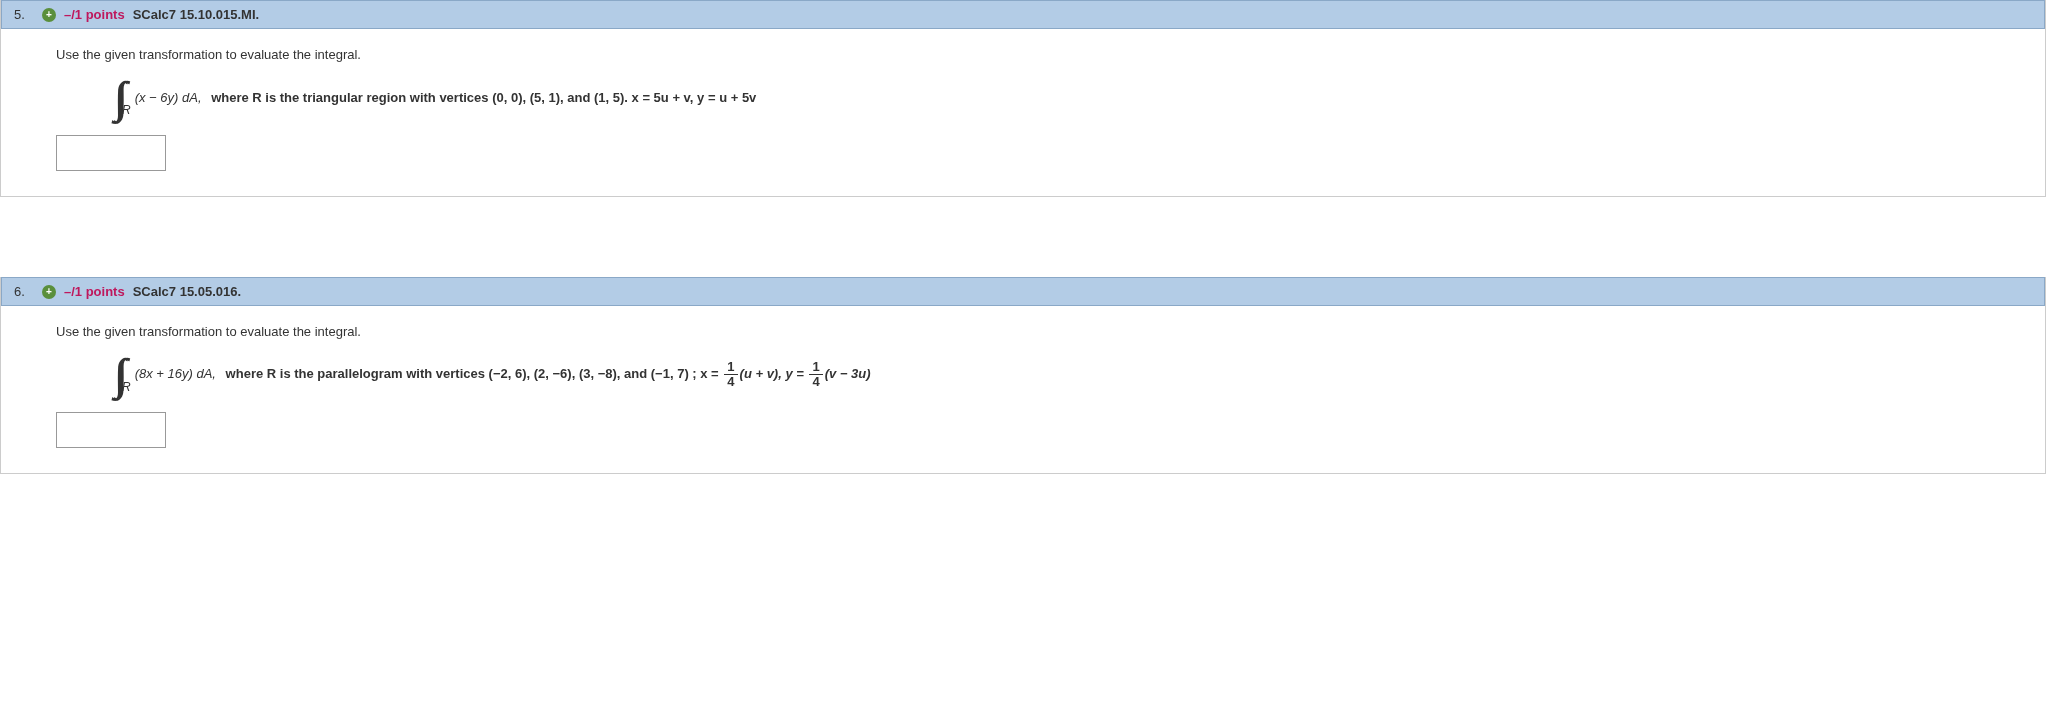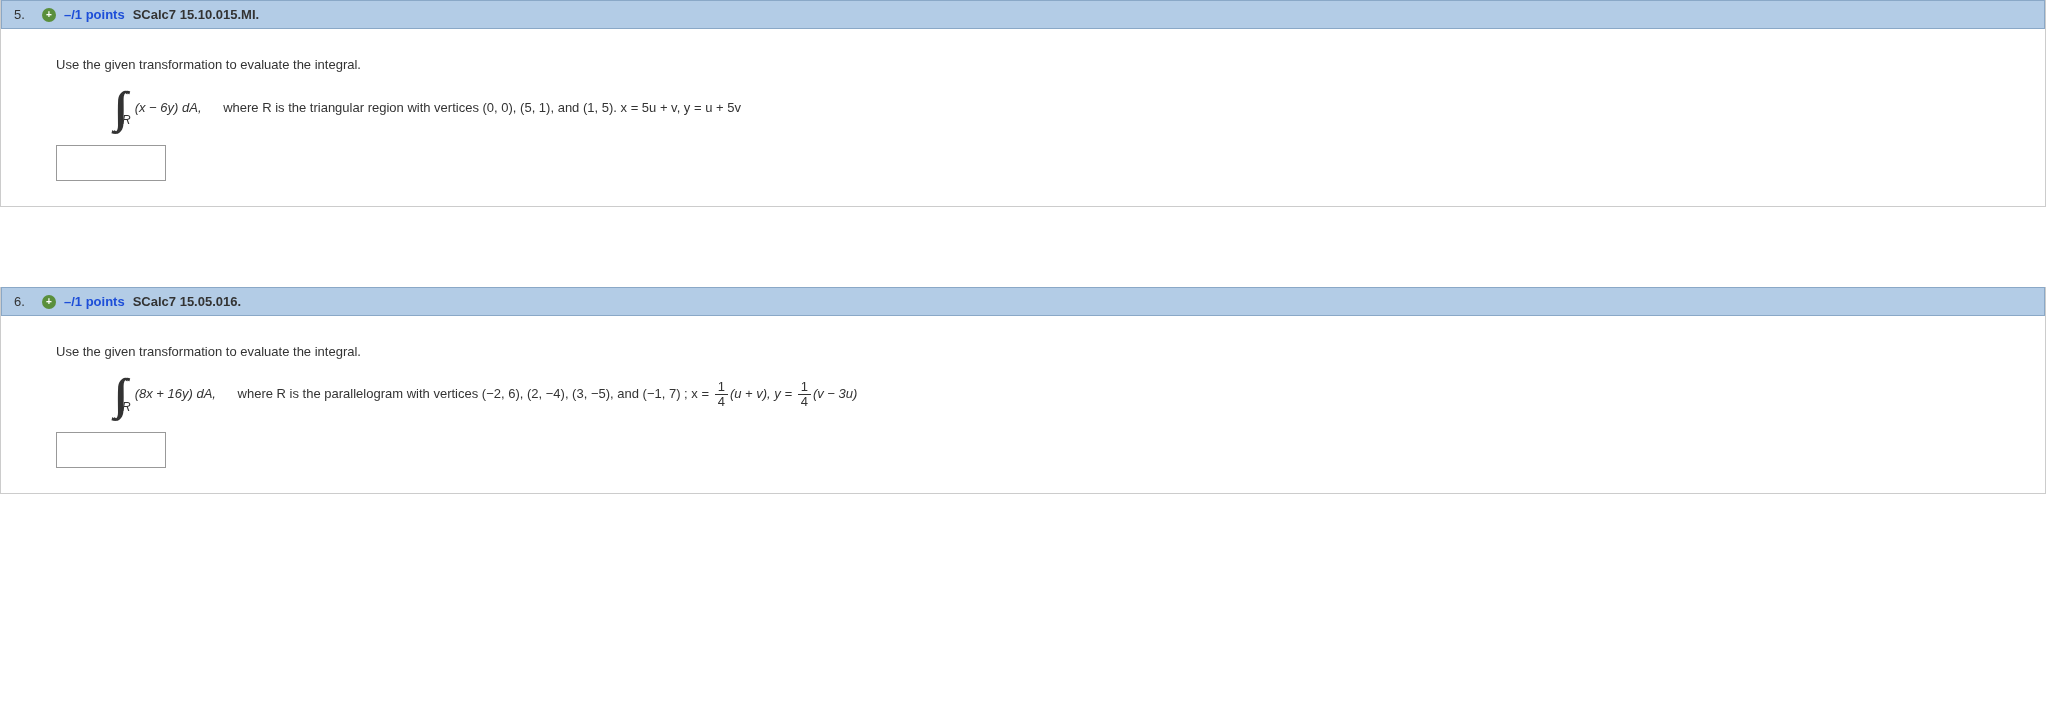--- a/index.html
+++ b/index.html
@@ -36,29 +36,29 @@
     width: 14px;
     height: 14px;
     border-radius: 50%;
     background: #5a8f3c;
     color: #fff;
     font-size: 10px;
     font-weight: bold;
     line-height: 1;
   }
   .points {
-    color: #1d4ed8;
+    color: #be185d;
     font-weight: bold;
   }
   .book-ref {
     color: #333;
     font-weight: bold;
   }
   .q-body {
-    padding: 28px 10px 25px 55px;
+    padding: 18px 10px 25px 55px;
     background: #fff;
   }
   .prompt {
     margin-bottom: 18px;
     font-family: Verdana, Geneva, sans-serif;
   }
   .math-line {
     display: flex;
     align-items: center;
     gap: 10px;
@@ -86,21 +86,22 @@
     left: 6px;
     bottom: -2px;
     font-family: Verdana, sans-serif;
   }
   .integrand {
     font-style: italic;
     margin-top: 8px;
   }
   .where {
     font-style: normal;
-    margin-left: 18px;
+    margin-left: 6px;
+    font-weight: bold;
   }
   .answer-box {
     border: 1px solid #999;
     width: 100px;
     height: 30px;
     margin-left: 0;
     background: #fff;
     padding: 2px 4px;
     font-family: Verdana, sans-serif;
     font-size: 13px;
@@ -163,19 +164,19 @@
   <div class="q-body">
     <div class="prompt">Use the given transformation to evaluate the integral.</div>
     <div class="math-line">
       <span class="integral-block">
         <span class="integral-sym">∫∫</span>
         <span class="int-sub">R</span>
       </span>
       <span>
         <span class="integrand">(8x + 16y) dA,</span>
         <span class="where">
-          <span>where R is the parallelogram with vertices  (−2, 6),   (2, −4),   (3, −5),  and  (−1, 7) ;   x = </span><span class="frac"><span class="num">1</span><span class="den">4</span></span><span class="ital">(u + v),  y = </span><span class="frac"><span class="num">1</span><span class="den">4</span></span><span class="ital">(v − 3u)</span>
+          <span>where R is the parallelogram with vertices  (−2, 6),   (2, −6),   (3, −8),  and  (−1, 7) ;   x = </span><span class="frac"><span class="num">1</span><span class="den">4</span></span><span class="ital">(u + v),  y = </span><span class="frac"><span class="num">1</span><span class="den">4</span></span><span class="ital">(v − 3u)</span>
         </span>
       </span>
     </div>
     <input type="text" class="answer-box" style="">
   </div>
 </div>
 
 </body></html>

